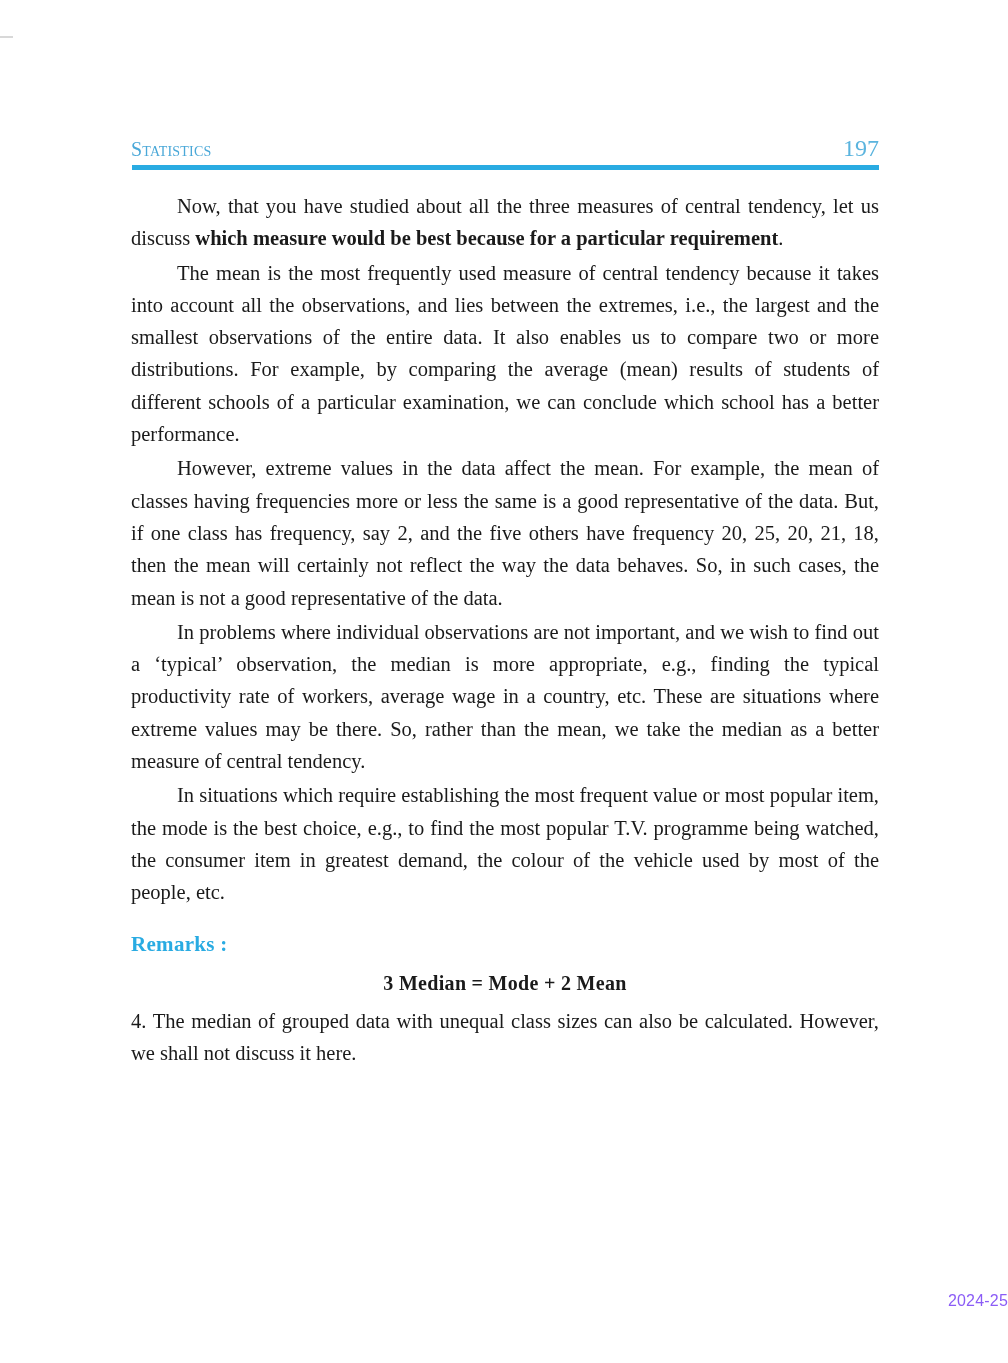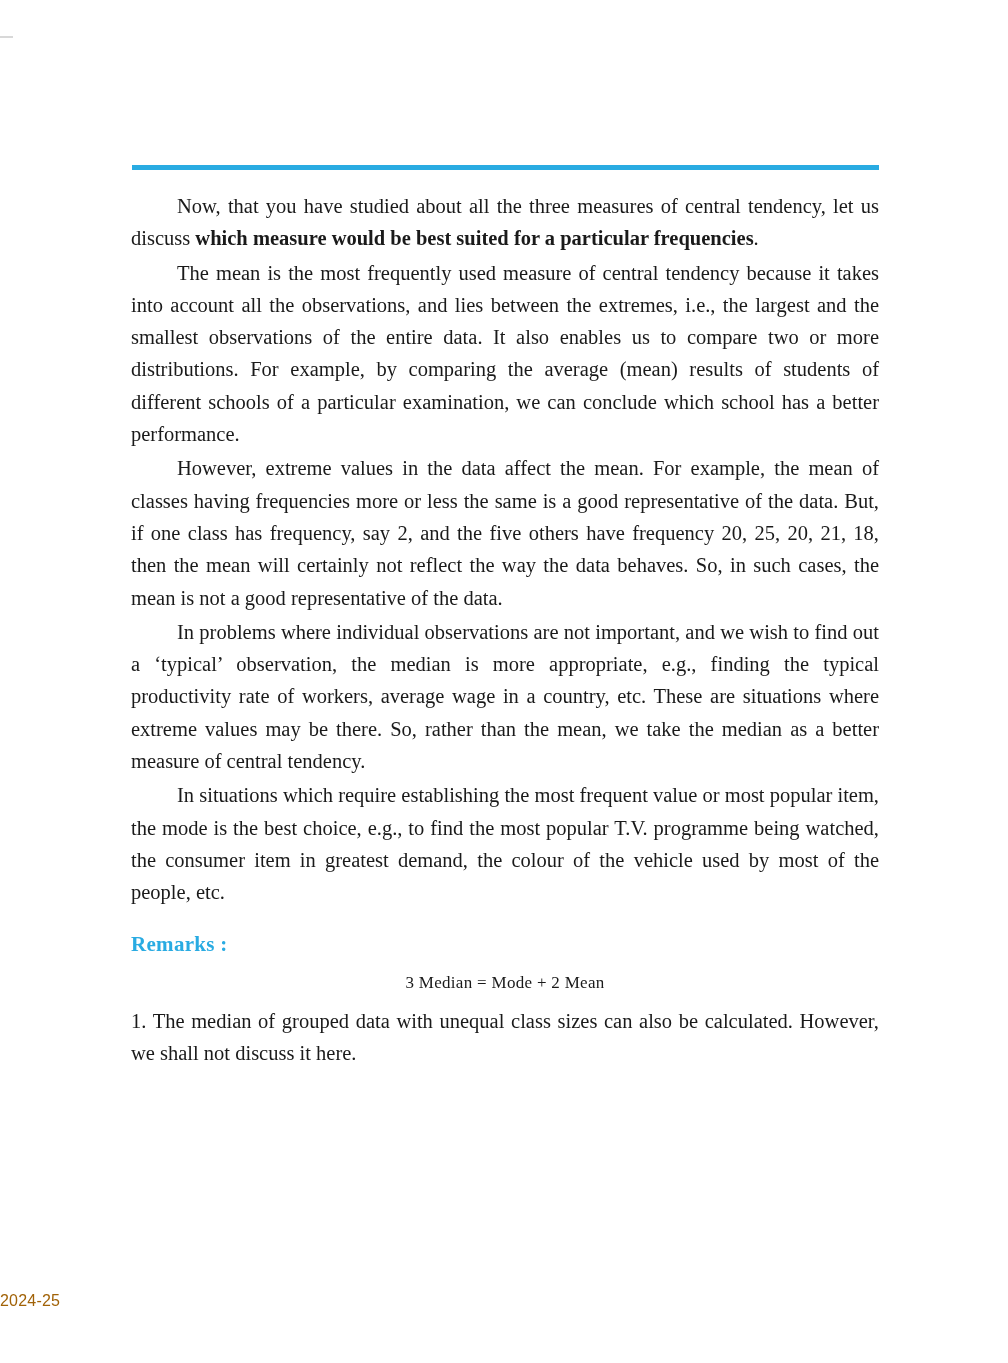--- a/index.html
+++ b/index.html
@@ -100,74 +100,78 @@
   p.remark {
     margin: 7px 0 0 0;
     font-size: 20.5px;
     line-height: 32.3px;
     text-align: justify;
   }
 
   .formula {
     margin: 9px 0 6px 0;
     text-align: center;
-    font-size: 17px;
-    font-weight: normal;
+    font-size: 20px;
+    font-weight: bold;
     line-height: 30px;
     letter-spacing: 0.3px;
   }
 
   
   .footer {
     position: absolute;
     left: 0;
     top: 1292px;
     width: 1008px;
-    text-align: left;
+    text-align: right;
     font-family: "Liberation Sans", "DejaVu Sans", sans-serif;
     font-size: 16px;
-    color: #a16207;
+    color: #8b5cf6;
     letter-spacing: 0.2px;
   }
 
   
   .scan-mark {
     position: absolute;
     left: 0;
     top: 36px;
     width: 13px;
     height: 2px;
     background: #d8d8d8;
   }
 </style>
 </head>
 <body>
 
 <div class="page">
 
   <div class="scan-mark"></div>
 
+  <div class="runhead">
+    <div class="runhead-title">Statistics</div>
+    <div class="runhead-pageno">197</div>
+  </div>
   <div class="runhead-rule"></div>
 
   <div class="content">
 
-    <p class="body indent"><span>Now, that you have studied about all the three measures of central tendency, let us discuss </span><b>which measure would be best suited for a particular frequencies</b><span>.</span></p>
+    <p class="body indent"><span>Now, that you have studied about all the three measures of central tendency, let us discuss </span><b>which measure would be best because for a particular requirement</b><span>.</span></p>
 
     <p class="body indent spaced">The mean is the most frequently used measure of central tendency because it takes into account all the observations, and lies between the extremes, i.e., the largest and the smallest observations of the entire data. It also enables us to compare two or more distributions. For example, by comparing the average (mean) results of students of different schools of a particular examination, we can conclude which school has a better performance.</p>
 
     <p class="body indent spaced">However, extreme values in the data affect the mean. For example, the mean of classes having frequencies more or less the same is a good representative of the data. But, if one class has frequency, say 2, and the five others have frequency 20, 25, 20, 21, 18, then the mean will certainly not reflect the way the data behaves. So, in such cases, the mean is not a good representative of the data.</p>
 
     <p class="body indent spaced">In problems where individual observations are not important, and we wish to find out a ‘typical’ observation, the median is more appropriate, e.g., finding the typical productivity rate of workers, average wage in a country, etc. These are situations where extreme values may be there. So, rather than the mean, we take the median as a better measure of central tendency.</p>
 
     <p class="body indent spaced">In situations which require establishing the most frequent value or most popular item, the mode is the best choice, e.g., to find the most popular T.V. programme being watched, the consumer item in greatest demand, the colour of the vehicle used by most of the people, etc.</p>
 
     <div class="remarks-head">Remarks :</div>
 
 
     <div class="formula">3 Median = Mode + 2 Mean</div>
 
-    <p class="remark">1. The median of grouped data with unequal class sizes can also be calculated. However, we shall not discuss it here.</p>
+    <p class="remark">4. The median of grouped data with unequal class sizes can also be calculated. However, we shall not discuss it here.</p>
 
   </div>
 
   <div class="footer">2024-25</div>
 
 </div>
 
 </body></html>

